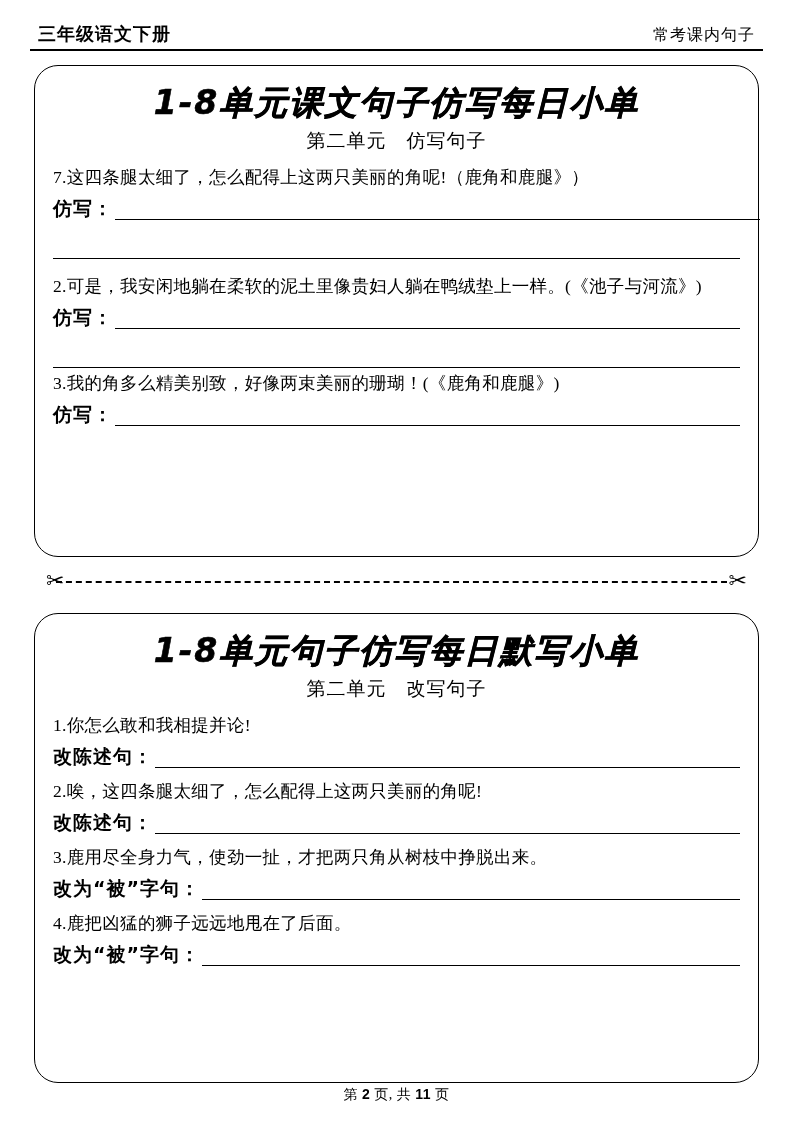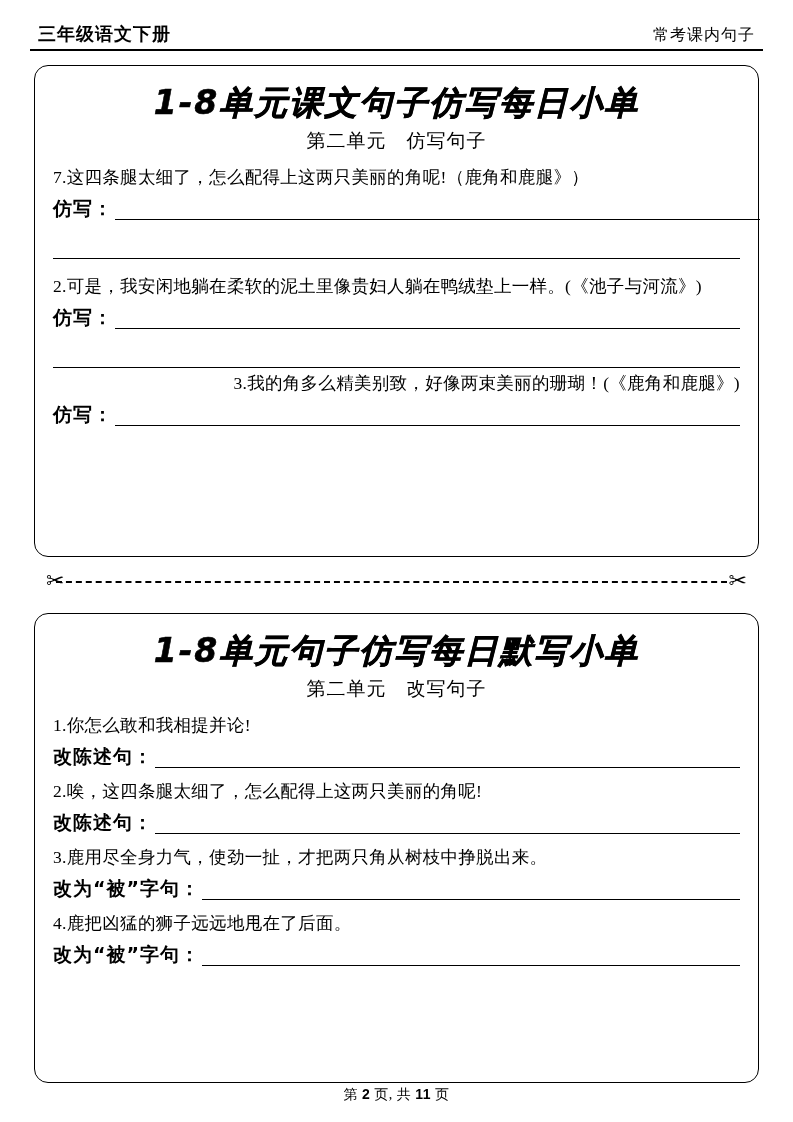--- a/index.html
+++ b/index.html
@@ -39,21 +39,21 @@
     letter-spacing: 1px;
   }
   .header .right {
     font-size: 16px;
     letter-spacing: 1px;
   }
 
   
   .card {
     border: 1.5px solid #000;
-    border-radius: 14px;
+    border-radius: 24px;
     box-sizing: border-box;
     padding: 14px 18px 20px 18px;
     margin: 0 4px;
   }
   .card.first { height: 492px; }
   .card.second { height: 470px; margin-top: 18px; }
 
   .big-title {
     text-align: center;
     font-family: "DejaVu Sans", "Liberation Sans", sans-serif;
@@ -170,21 +170,21 @@
     </div>
     <div class="rule full"></div>
 
     <div class="q-line" style="margin-top:14px;">2.可是，我安闲地躺在柔软的泥土里像贵妇人躺在鸭绒垫上一样。(《池子与河流》)</div>
     <div class="answer-row">
       <div class="answer-label">仿写：</div>
       <div class="rule"></div>
     </div>
     <div class="rule full"></div>
 
-    <div class="q-line" style="text-align:right;">3.我的角多么精美别致，好像两束美丽的珊瑚！(《鹿角和鹿腿》)</div>
+    <div class="q-line" style="">3.我的角多么精美别致，好像两束美丽的珊瑚！(《鹿角和鹿腿》)</div>
     <div class="answer-row">
       <div class="answer-label">仿写：</div>
       <div class="rule"></div>
     </div>
   </div>
 
   <div class="cutline">
     <span class="scissor left">✂</span>
     <div class="dash"></div>
     <span class="scissor right">✂</span>

